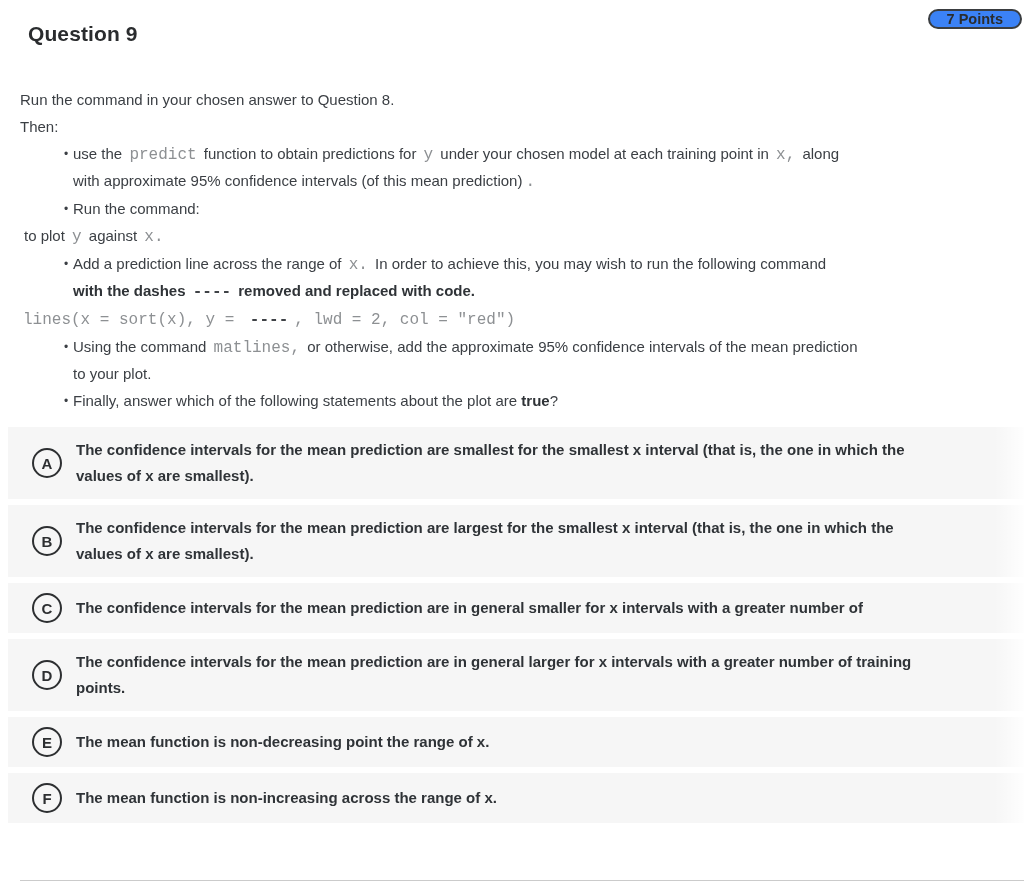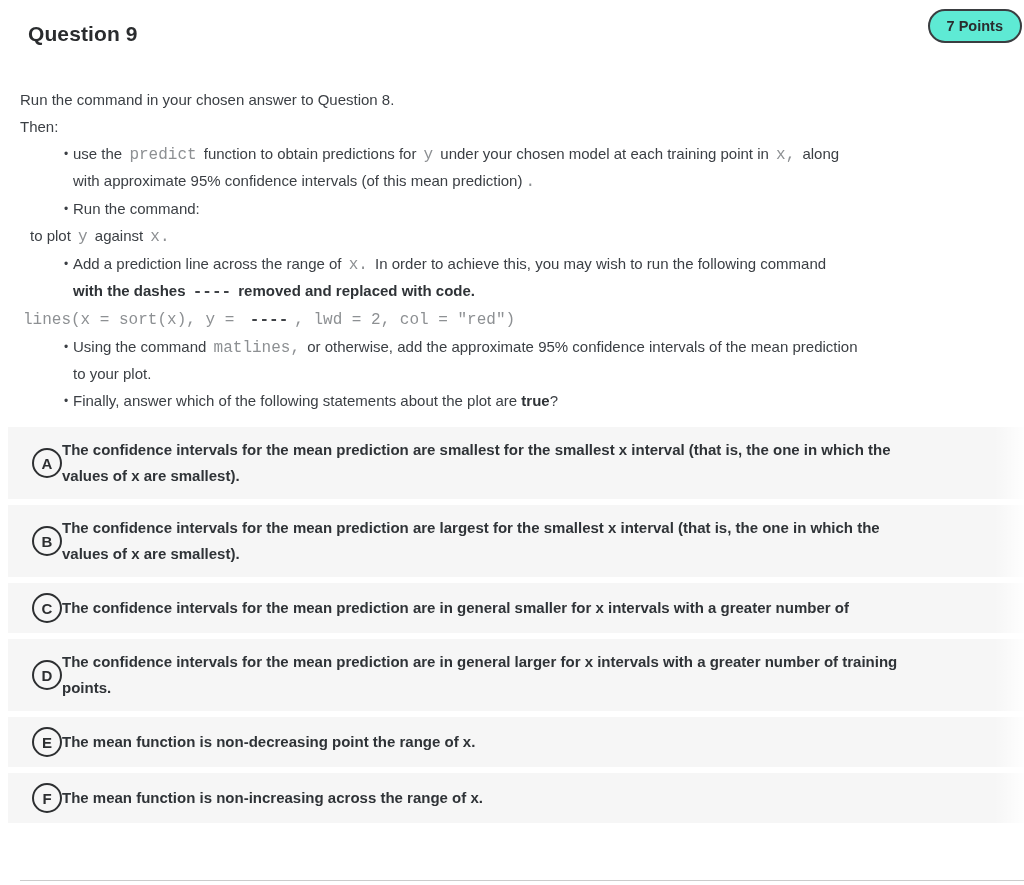--- a/index.html
+++ b/index.html
@@ -15,23 +15,23 @@
   .page { width: 1024px; height: 885px; position: relative; }
 
   
   .q-header { position: relative; padding: 14px 20px 0 20px; }
   .q-title {
     margin: 8px; font-size: 21px; font-weight: 700; color: #2a2c2e;
     letter-spacing: 0.1px;
   }
   .points-pill {
     position: absolute; top: 9px; right: 2px;
-    height: 34px; padding: 0 17px;
+    height: 20px; padding: 0 17px;
     border: 2px solid #3a3d40; border-radius: 17px;
-    background: #5eead4; color: #2a2c2e;
+    background: #3b82f6; color: #2a2c2e;
     font-size: 14.5px; font-weight: 600;
     display: flex; align-items: center;
   }
 
   
   .q-body { padding: 33px 20px 0 20px; font-size: 15px; line-height: 26px; }
   .block { margin: 0 0 1px 0; }
   .block.bullet { position: relative; padding-left: 53px; }
   .bullet-marker {
     position: absolute; left: 44px; top: 0;
@@ -60,20 +60,21 @@
   }
   .option-letter {
     flex: 0 0 auto;
     width: 30px; height: 30px;
     border: 2px solid #2d2f31; border-radius: 50%;
     color: #2d2f31; font-size: 15px; font-weight: 700;
     display: flex; align-items: center; justify-content: center;
     background: transparent;
   }
   .option-text {
+    margin-left: 14px;
     color: #2f3337; font-size: 15px; font-weight: 600; line-height: 26px;
   }
   .option-line { white-space: nowrap; overflow: hidden; }
   .options::after {
     content: ""; position: absolute; top: 0; right: 0; bottom: 0; width: 30px;
     background: linear-gradient(to right, rgba(255,255,255,0), rgba(255,255,255,0.9));
     pointer-events: none;
   }
 
   
@@ -92,21 +93,21 @@
     <div class="points-pill">
       <span>7 Points</span>
     </div>
   </div>
 
   <div class="q-body">
       <div class="block p"><span class="seg-t">Run the command in your chosen answer to Question 8.</span></div>
       <div class="block p"><span class="seg-t">Then:</span></div>
       <div class="block bullet"><span class="bullet-marker">•</span><span class="seg-t">use the </span><span class="seg-code">predict</span><span class="seg-t"> function to obtain predictions for </span><span class="seg-code">y</span><span class="seg-t"> under your chosen model at each training point in </span><span class="seg-code">x,</span><span class="seg-t"> along</span><br><span class="seg-t">with approximate 95% confidence intervals (of this mean prediction)</span><span class="seg-code">.</span></div>
       <div class="block bullet"><span class="bullet-marker">•</span><span class="seg-t">Run the command:</span></div>
-      <div class="block p" style="margin-left: 10px;"><span class="seg-t">to plot </span><span class="seg-code">y</span><span class="seg-t"> against </span><span class="seg-code">x.</span></div>
+      <div class="block p" style="margin-left: 4px;"><span class="seg-t">to plot </span><span class="seg-code">y</span><span class="seg-t"> against </span><span class="seg-code">x.</span></div>
       <div class="block bullet"><span class="bullet-marker">•</span><span class="seg-t">Add a prediction line across the range of </span><span class="seg-code">x.</span><span class="seg-t"> In order to achieve this, you may wish to run the following command</span><br><span class="seg-b">with the dashes </span><span class="seg-bc">----</span><span class="seg-b"> removed and replaced with code.</span></div>
       <div class="block code"><span class="seg-code">lines(x = sort(x), y = </span><span class="seg-bc">----</span><span class="seg-code">, lwd = 2, col = "red")</span></div>
       <div class="block bullet"><span class="bullet-marker">•</span><span class="seg-t">Using the command </span><span class="seg-code">matlines,</span><span class="seg-t"> or otherwise, add the approximate 95% confidence intervals of the mean prediction</span><br><span class="seg-t">to your plot.</span></div>
       <div class="block bullet"><span class="bullet-marker">•</span><span class="seg-t">Finally, answer which of the following statements about the plot are </span><span class="seg-b">true</span><span class="seg-t">?</span></div>
     </div>
 
   <div class="options">
       <div class="option-row">
         <span class="option-letter">A</span>
         <div class="option-text">

